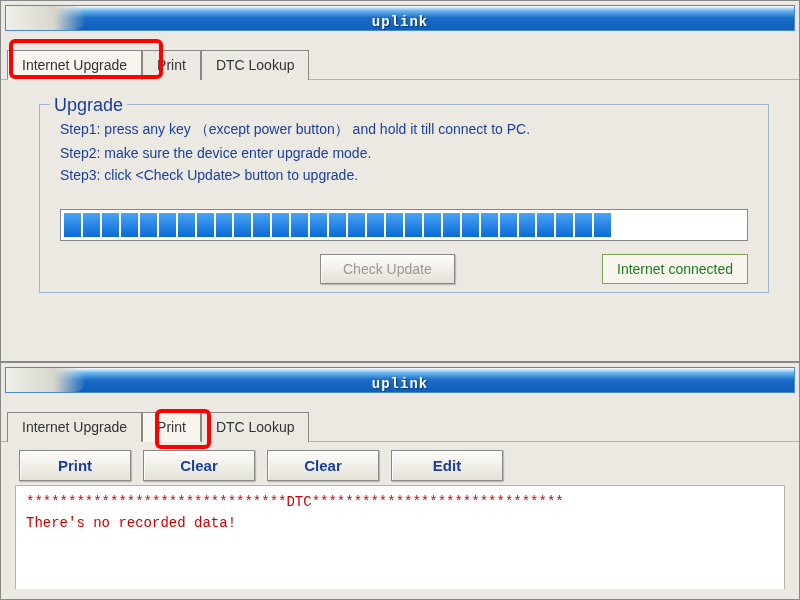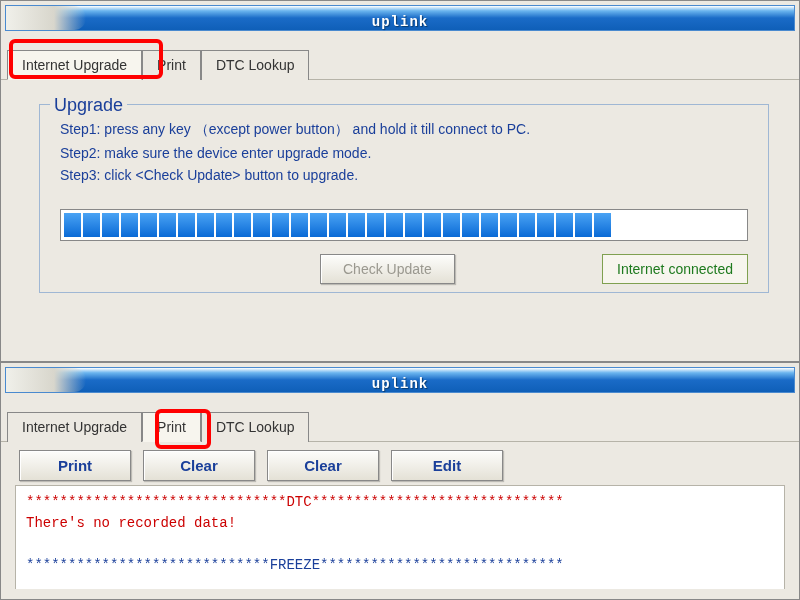--- a/index.html
+++ b/index.html
@@ -259,17 +259,16 @@
     <button class="tbtn">Print</button>
     <button class="tbtn">Clear</button>
     <button class="tbtn">Clear</button>
     <button class="tbtn">Edit</button>
   </div>
 
   <div class="log" id="log">
       <div class="red">*******************************DTC******************************</div>
       <div class="red">  There's no recorded data!</div>
       <div class="">&nbsp;</div>
-      <div class="blue">*****************************FREEZE*****************************</div>
     </div>
 </div>
 
 <div class="redbox2"></div>
 
 </body></html>

